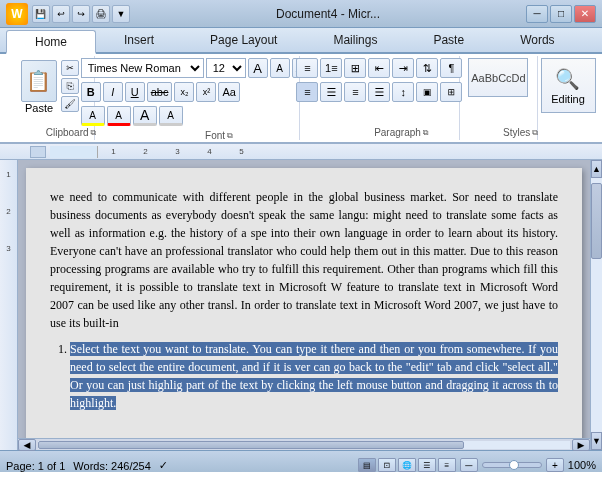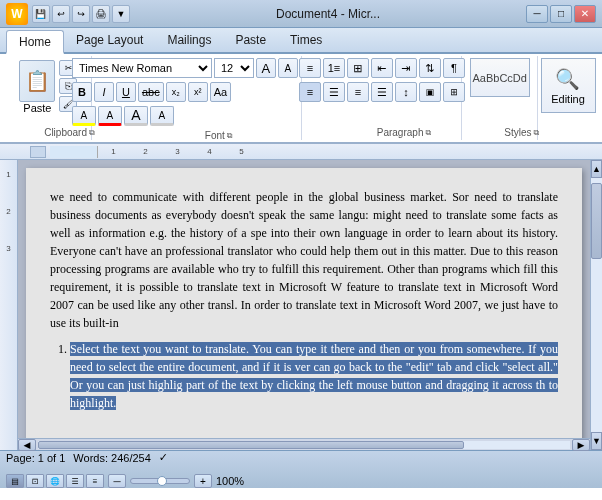--- a/index.html
+++ b/index.html
@@ -35,21 +35,21 @@
       justify-content: center; font-size: 9px; cursor: pointer;
     }
 
     
     .ribbon-tabs {
       background: linear-gradient(to bottom, #dce8f5 0%, #c5d7ec 100%);
       display: flex; align-items: flex-end; height: 26px;
       border-bottom: 2px solid #7a9cbf; padding-left: 6px;
     }
     .ribbon-tab {
-      padding: 4px 12px; font-size: 12px; cursor: pointer; height: 100%;
+      padding: 4px 28px; font-size: 12px; cursor: pointer; height: 100%;
       display: flex; align-items: center; border-radius: 3px 3px 0 0;
       color: #1a1a1a;
     }
     .ribbon-tab.active {
       background: #fff; border: 1px solid #9ab0cc; border-bottom: 2px solid #fff;
       margin-bottom: -2px; font-weight: normal;
     }
 
     
     .ribbon {
@@ -92,21 +92,21 @@
       justify-content: center; font-size: 9px; cursor: pointer;
     }
 
     
     .font-group { min-width: 180px; }
     .font-row1, .font-row2, .font-row3 { display: flex; align-items: center; gap: 2px; margin-bottom: 2px; }
     .font-select {
       height: 20px; border: 1px solid #9ab0cc; background: #fff;
       font-size: 11px; padding: 0 2px; cursor: pointer;
     }
-    .font-name-select { width: 140px; }
+    .font-name-select { width: 123px; }
     .font-size-select { width: 40px; }
     .font-btn {
       height: 20px; min-width: 20px; background: linear-gradient(to bottom, #f0f5fc, #e0eaf8);
       border: 1px solid #9ab0cc; border-radius: 2px; display: flex; align-items: center;
       justify-content: center; cursor: pointer; font-size: 11px; padding: 0 3px;
     }
     .font-btn.bold { font-weight: bold; }
     .font-btn.italic { font-style: italic; }
     .font-btn.underline { text-decoration: underline; }
     .font-btn.strikethrough { text-decoration: line-through; }
@@ -185,23 +185,23 @@
     .scrollbar-v {
       width: 12px; background: #d0d8e8; border-left: 1px solid #9ab0cc;
     }
     .scroll-thumb {
       background: linear-gradient(to bottom, #c0cce0, #a8b8d0);
       border: 1px solid #8898b8; border-radius: 2px;
     }
 
     
     .status-bar {
-      height: 38px; background: linear-gradient(to bottom, #c2d3e8, #a8bfd6);
-      border-top: 1px solid #7a9cbf; display: flex; align-items: flex-start;
-      justify-content: space-between; padding: 0 6px; font-size: 11px; flex-direction: column;
+      height: 22px; background: linear-gradient(to bottom, #c2d3e8, #a8bfd6);
+      border-top: 1px solid #7a9cbf; display: flex; align-items: flex-end;
+      justify-content: space-between; padding: 0 6px; font-size: 11px;
     }
     .status-left { display: flex; align-items: center; gap: 8px; }
     .status-right { display: flex; align-items: center; gap: 4px; }
     .zoom-btn {
       width: 18px; height: 14px; background: linear-gradient(to bottom, #d8e8f8, #c0d0e8);
       border: 1px solid #8898b8; border-radius: 2px; cursor: pointer;
       display: flex; align-items: center; justify-content: center; font-size: 10px;
     }
     .zoom-slider {
       width: 60px; height: 6px; background: #c0d0e8; border: 1px solid #8898b8;
@@ -237,24 +237,25 @@
   <div class="title-bar-title">Document4 - Micr...</div>
   <div class="title-bar-controls">
     <div class="title-btn">─</div>
     <div class="title-btn">□</div>
     <div class="title-btn" style="background: linear-gradient(to bottom, #f08080, #d06060); color: white;">✕</div>
   </div>
 </div>
 
 <div class="ribbon-tabs">
   <div class="ribbon-tab active">Home</div>
+  <div class="ribbon-tab">Insert</div>
   <div class="ribbon-tab">Page Layout</div>
   <div class="ribbon-tab">Mailings</div>
   <div class="ribbon-tab">Paste</div>
-  <div class="ribbon-tab">Times</div>
+  <div class="ribbon-tab">Words</div>
 </div>
 
 <div class="ribbon">
 
   <div class="ribbon-group">
     <div class="ribbon-group-content">
       <div class="paste-area">
         <div class="paste-btn">
           <div class="paste-icon">📋</div>
           <span style="font-size:11px;">Paste</span>

